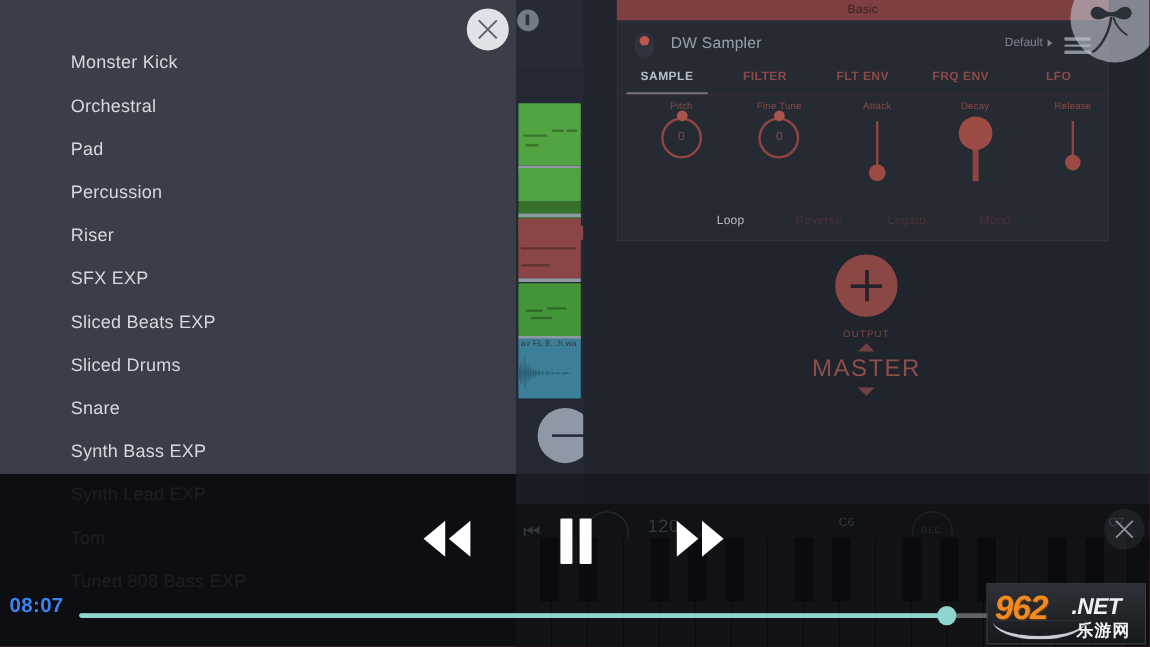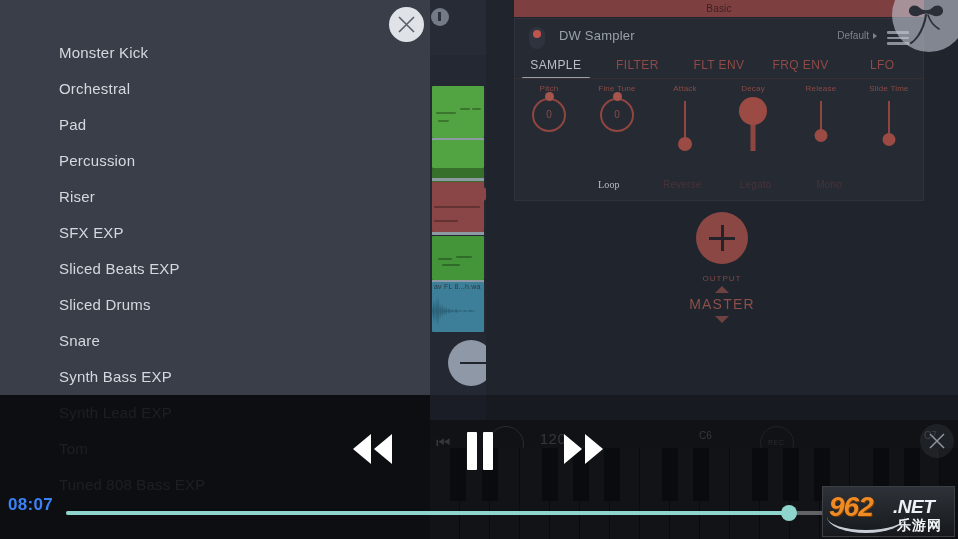--- a/index.html
+++ b/index.html
@@ -114,31 +114,31 @@
   }
   .preset-caret {
     position:absolute; right:46px; top:14px; width:0;height:0;
     border-top:3px solid transparent;border-bottom:3px solid transparent;border-left:4px solid #7d838d;
   }
   .hamburger { position:absolute; right:14px; top:12px; width:22px; height:13px; }
   .hamburger i { display:block; height:2.5px; background:#8b919b; margin-bottom:3px; border-radius:1px; }
 
   .tabs { position:absolute; left:0; top:36px; width:100%; height:24px; display:flex; }
   .tab {
-    flex:1; text-align:center; font-size:12px; color:#8f4a46; letter-spacing:.4px;
-    line-height:20px; position:relative;
+    flex:1; text-align:center; font-size:10px; color:#8f4a46; letter-spacing:.4px;
+    line-height:20px; position:relative;font-weight:bold;
   }
   .tab.active { color:#b9bfc8; }
   .tab.active::after {
     content:''; position:absolute; left:8%; right:8%; bottom:0; height:2.5px;
     background:#9aa1ab; border-radius:1px;
   }
   .tabs-rule { position:absolute; left:0; right:0; top:59px; height:1px; background:#3a2d33; }
 
-  .params { position:absolute; left:0; top:62px; width:100%; height:95px; display:flex; }
+  .params { position:absolute; left:12px; top:62px; width:100%; height:95px; display:flex; }
   .param { flex:1; position:relative; }
   .param-label {
     text-align:center; font-size:8px; color:#8b4a46; letter-spacing:.2px; padding-top:3px;
   }
   .knob {
     width: 34px; height: 34px; border-radius:50%;
     border: 2.2px solid #8f4640; margin: 5px auto 0; position:relative;
   }
   .knob .knob-dot {
     position:absolute; left: 11px; top: -8px; width: 9px; height: 9px;
@@ -153,39 +153,39 @@
     position:absolute; left: 50%; transform:translateX(-50%);
     width: 2px; background: #8f4640;
   }
   .slider .handle {
     position:absolute; left: 50%; transform:translateX(-50%);
     border-radius:50%; background:#9b4b44;
   }
 
   .toggles { position:absolute; left:0; top:160px; width:100%; height:20px; display:flex; }
   .toggle { flex:1; text-align:center; font-size:10px; color:#4a3238; letter-spacing:.2px; }
-  .toggle.on { color:#b6bcc5;font-family:Liberation Serif, serif; }
+  .toggle.on { color:#b6bcc5; }
   .toggle.sp { flex: 0 0 14%; }
 
   
   .output-wrap { position:absolute; left:0; right:0; top:212px; text-align:center; }
   .plus-btn {
     width: 52px; height: 52px; border-radius:50%; background:#8b4743;
     margin: 0 auto; position:relative;
   }
   .plus-btn::before, .plus-btn::after {
     content:''; position:absolute; background:#24222a;
   }
   .plus-btn::before { left: 13px; top: 24.5px; width: 26px; height: 3px; }
   .plus-btn::after  { top: 13px; left: 24.5px; height: 26px; width: 3px; }
   .output-lbl { font-size: 8px; color:#7e4a47; letter-spacing:1px; margin-top:10px; }
   .chev { width:0;height:0;margin:3px auto 0; }
   .chev-up { border-left:7px solid transparent;border-right:7px solid transparent;border-bottom:7px solid #6e4240; }
   .chev-down{ border-left:7px solid transparent;border-right:7px solid transparent;border-top:7px solid #6e4240; margin-top:4px;}
-  .master-lbl { font-size:14px; color:#8d4f4a; letter-spacing:1.2px; margin-top:3px; }
+  .master-lbl { font-size:20px; color:#8d4f4a; letter-spacing:1.2px; margin-top:3px; }
 
   
   .logo-circle {
     position:absolute; right:-8px; top:-22px; width:74px; height:74px;
     border-radius:50%; background:rgba(190,196,206,.62);
   }
   .logo-fly { position:absolute; right:8px; top:2px; width:44px; height:46px; }
 
   
   .transport {
@@ -412,27 +412,20 @@
 
 
           <div class="param">
             <div class="param-label">Release</div>
             <div class="slider">
               <div class="track" style="top:4px; height:36px;"></div>
               <div class="handle" style="top:32px; width:13px; height:13px;"></div>
             </div>
           </div>
 
-          <div class="param">
-            <div class="param-label">Slide Time</div>
-            <div class="slider">
-              <div class="track" style="top:4px; height:40px;"></div>
-              <div class="handle" style="top:36px; width:13px; height:13px;"></div>
-            </div>
-          </div>
         </div>
 
         <div class="toggles">
           <div class="toggle sp"></div>
           <div class="toggle on">Loop</div>
           <div class="toggle">Reverse</div>
           <div class="toggle">Legato</div>
           <div class="toggle">Mono</div>
           <div class="toggle sp"></div>
         </div>

